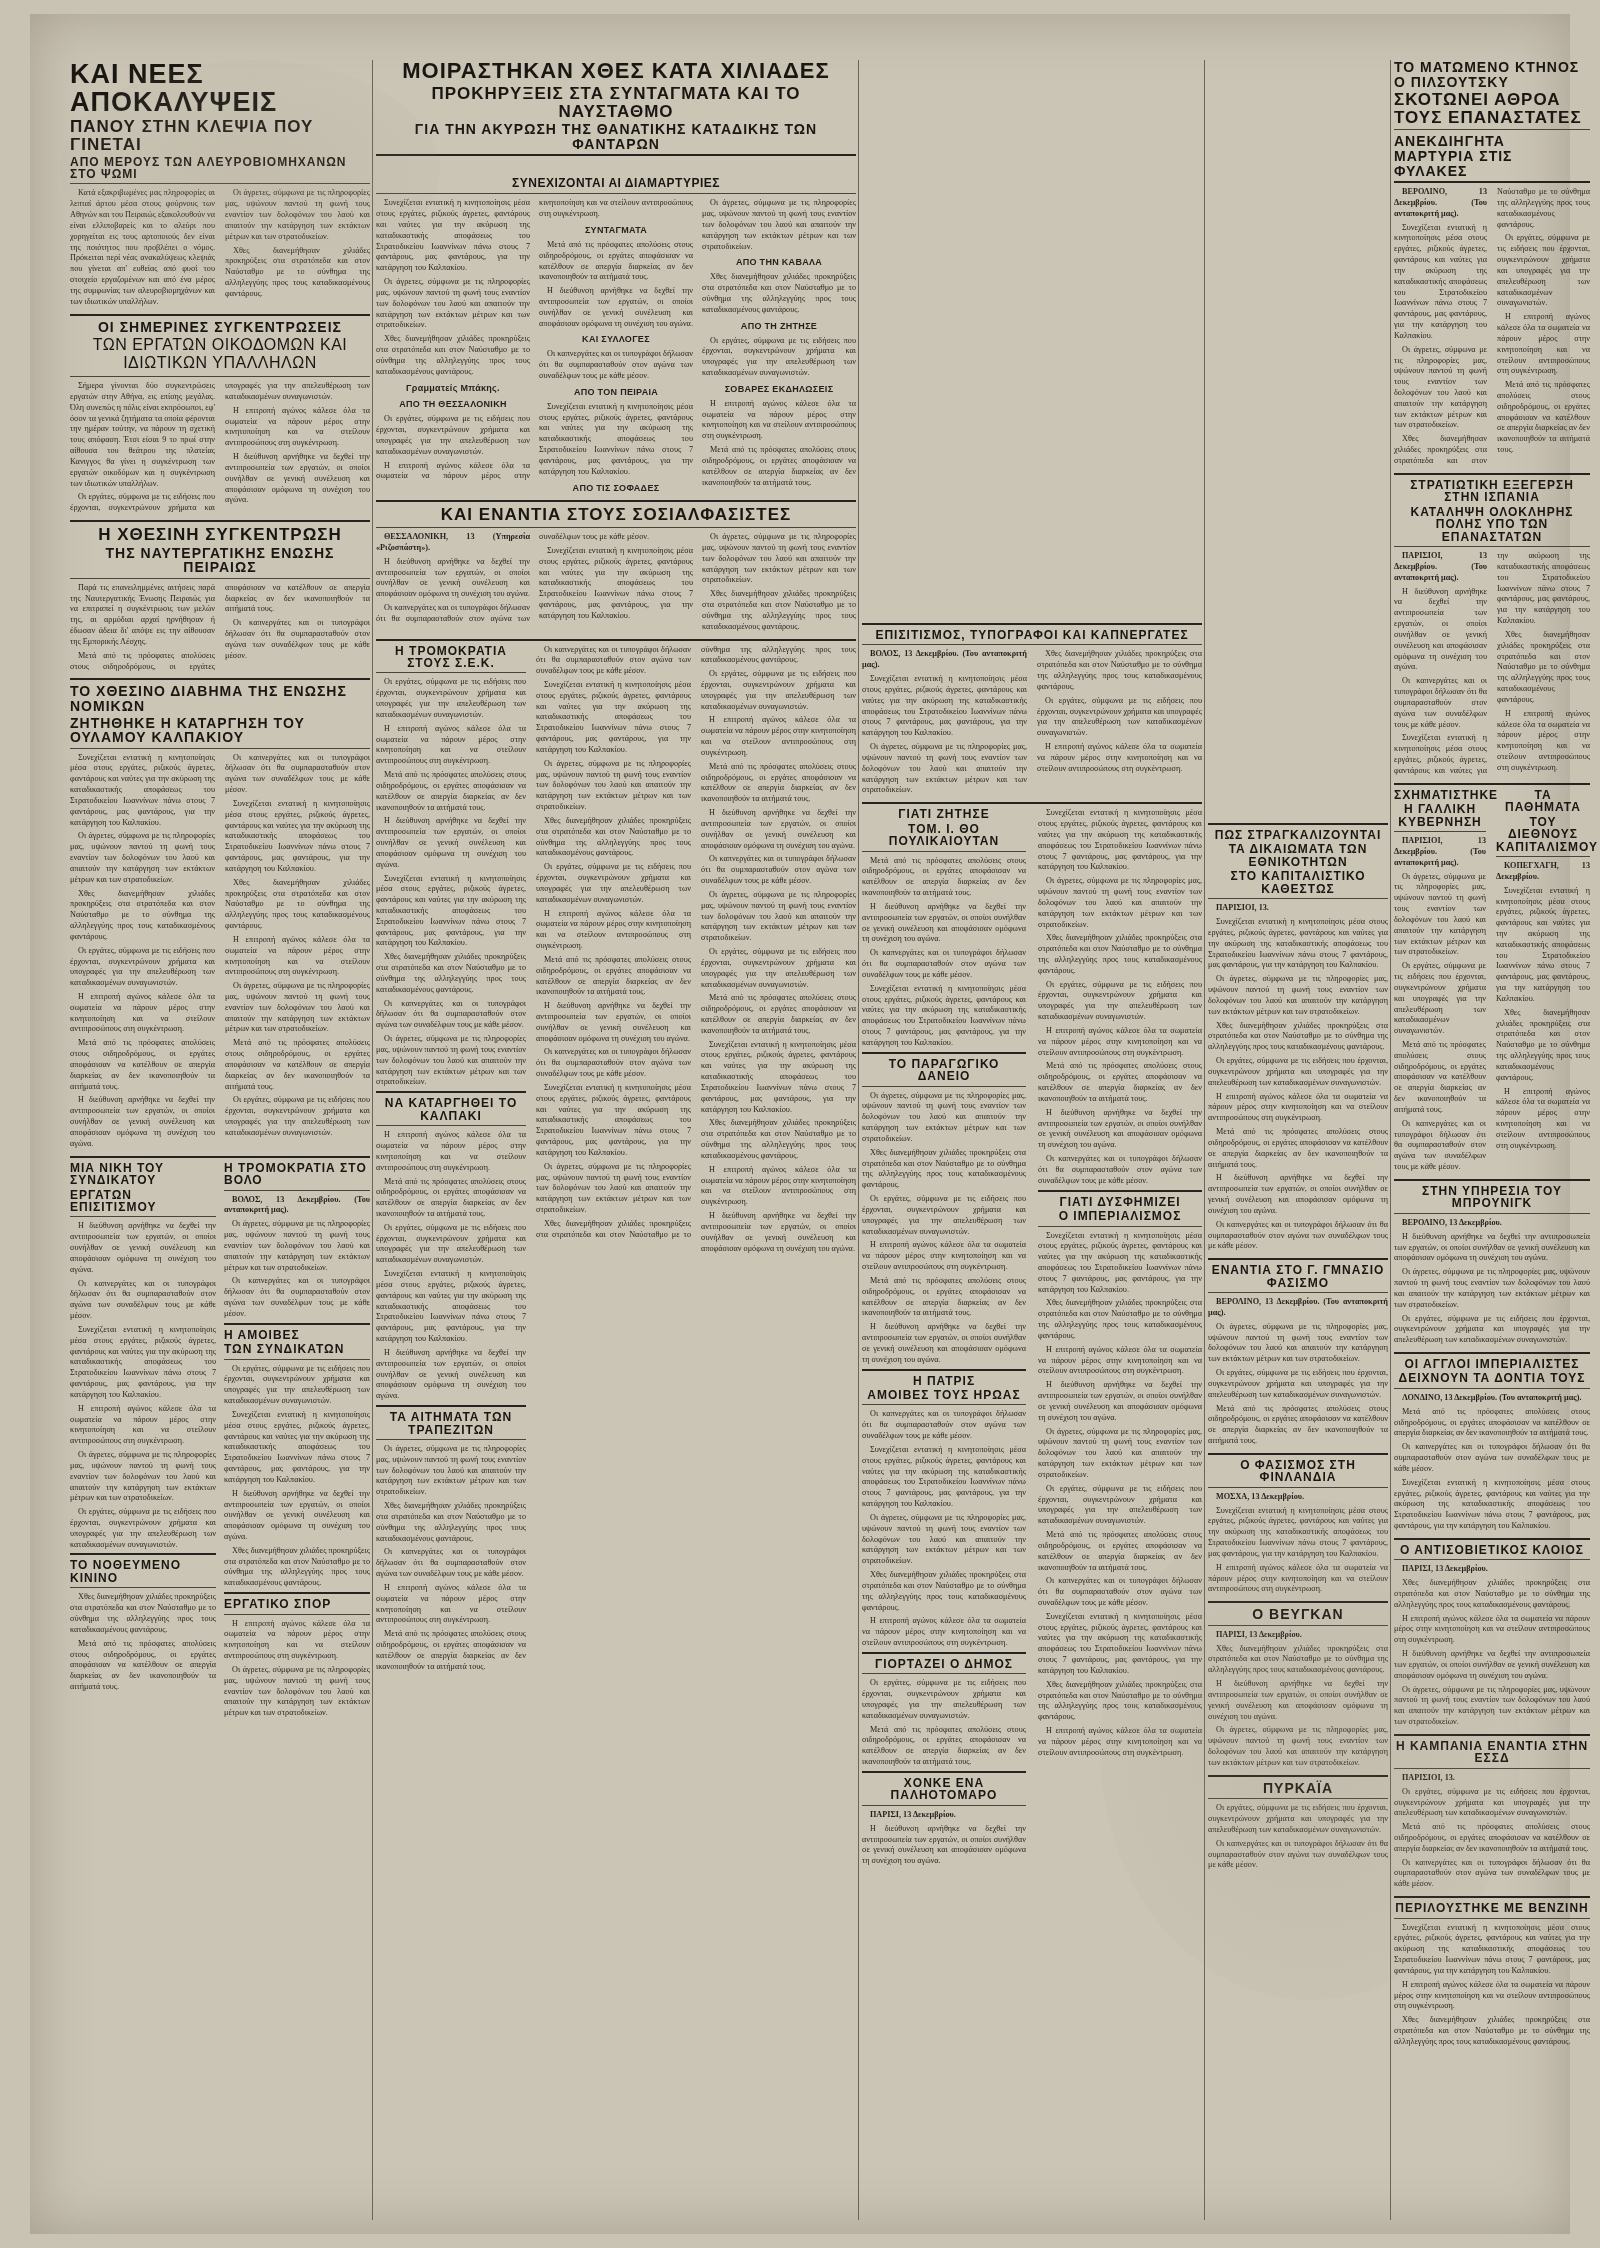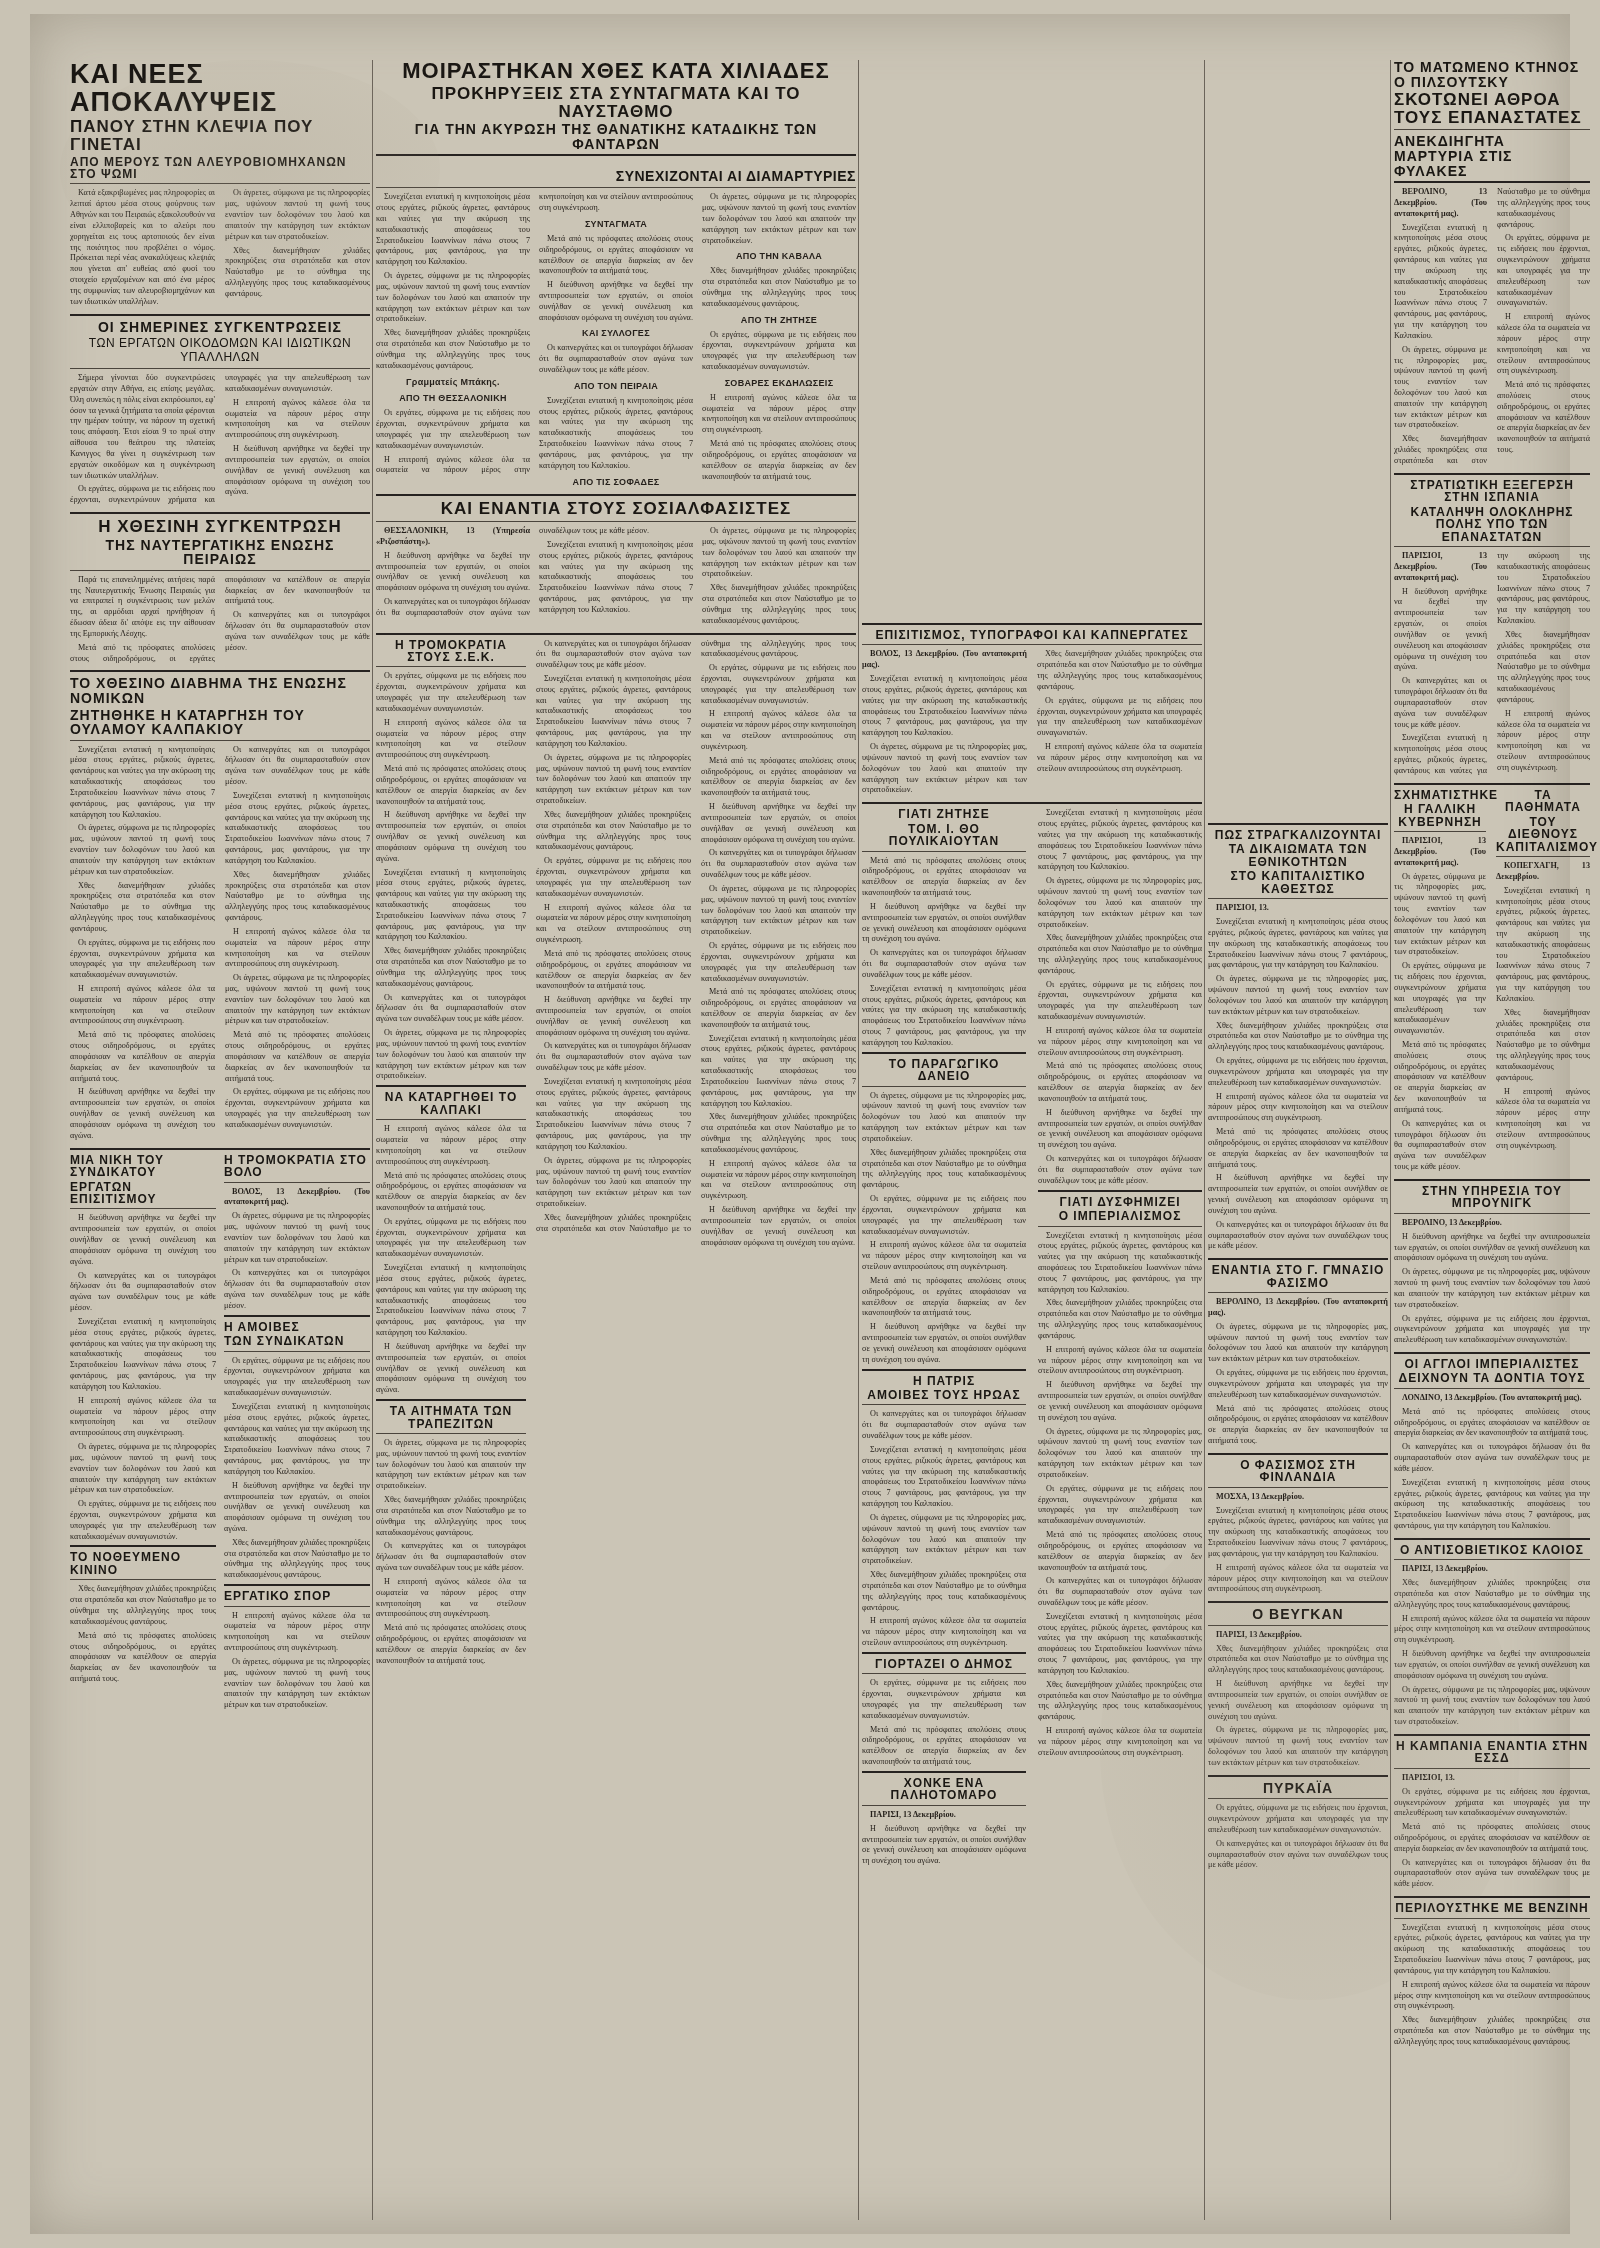--- a/index.html
+++ b/index.html
@@ -21,29 +21,29 @@
   .c5{left:1324px;width:196px;}
   .vline{position:absolute;top:0;width:0;height:2160px;border-left:1px solid #6b645a;}
 
   h1.hl{font-family:"Liberation Sans",sans-serif;font-weight:bold;letter-spacing:1px;margin:0 0 2px 0;line-height:1.04;}
   .hl-xl{font-size:27px;}
   .hl-l{font-size:22px;}
   .hl-m{font-size:17px;}
   .hl-s{font-size:14px;}
   .hl-xs{font-size:12px;}
   .center{text-align:center;}
-  .sub{font-family:"Liberation Sans",sans-serif;font-size:12px;text-align:center;letter-spacing:.5px;margin:2px 0 4px;}
+  .sub{font-family:"Liberation Sans",sans-serif;font-size:16px;text-align:center;letter-spacing:.5px;margin:2px 0 4px;}
   .rule-b{border-top:2px solid #262220;margin:3px 0 4px;}
   .rule-t{border-top:1px solid #4a443c;margin:3px 0 4px;}
 
   .body{font-size:8.2px;line-height:1.32;text-align:justify;hyphens:auto;color:#241f1a;}
   .body p{margin:0 0 3px 0;text-indent:8px;}
   .two{column-count:2;column-gap:10px;}
   .three{column-count:3;column-gap:9px;}
-  .kicker{font-family:"Liberation Sans",sans-serif;font-size:14px;text-align:right;font-weight:bold;letter-spacing:.5px;margin:12px 0 3px;}
+  .kicker{font-family:"Liberation Sans",sans-serif;font-size:12px;text-align:center;font-weight:bold;letter-spacing:.5px;margin:20px 0 3px;}
   .subhead{font-family:"Liberation Sans",sans-serif;font-size:9px;font-weight:bold;text-align:center;margin:5px 0 3px;letter-spacing:.3px;}
   .dateline{font-weight:bold;}
   .blk{margin-bottom:6px;}
   .smear{position:absolute;border-radius:50%;pointer-events:none;}
 </style>
 </head>
 <body>
 
 <div class="page">
   <div class="paper">

